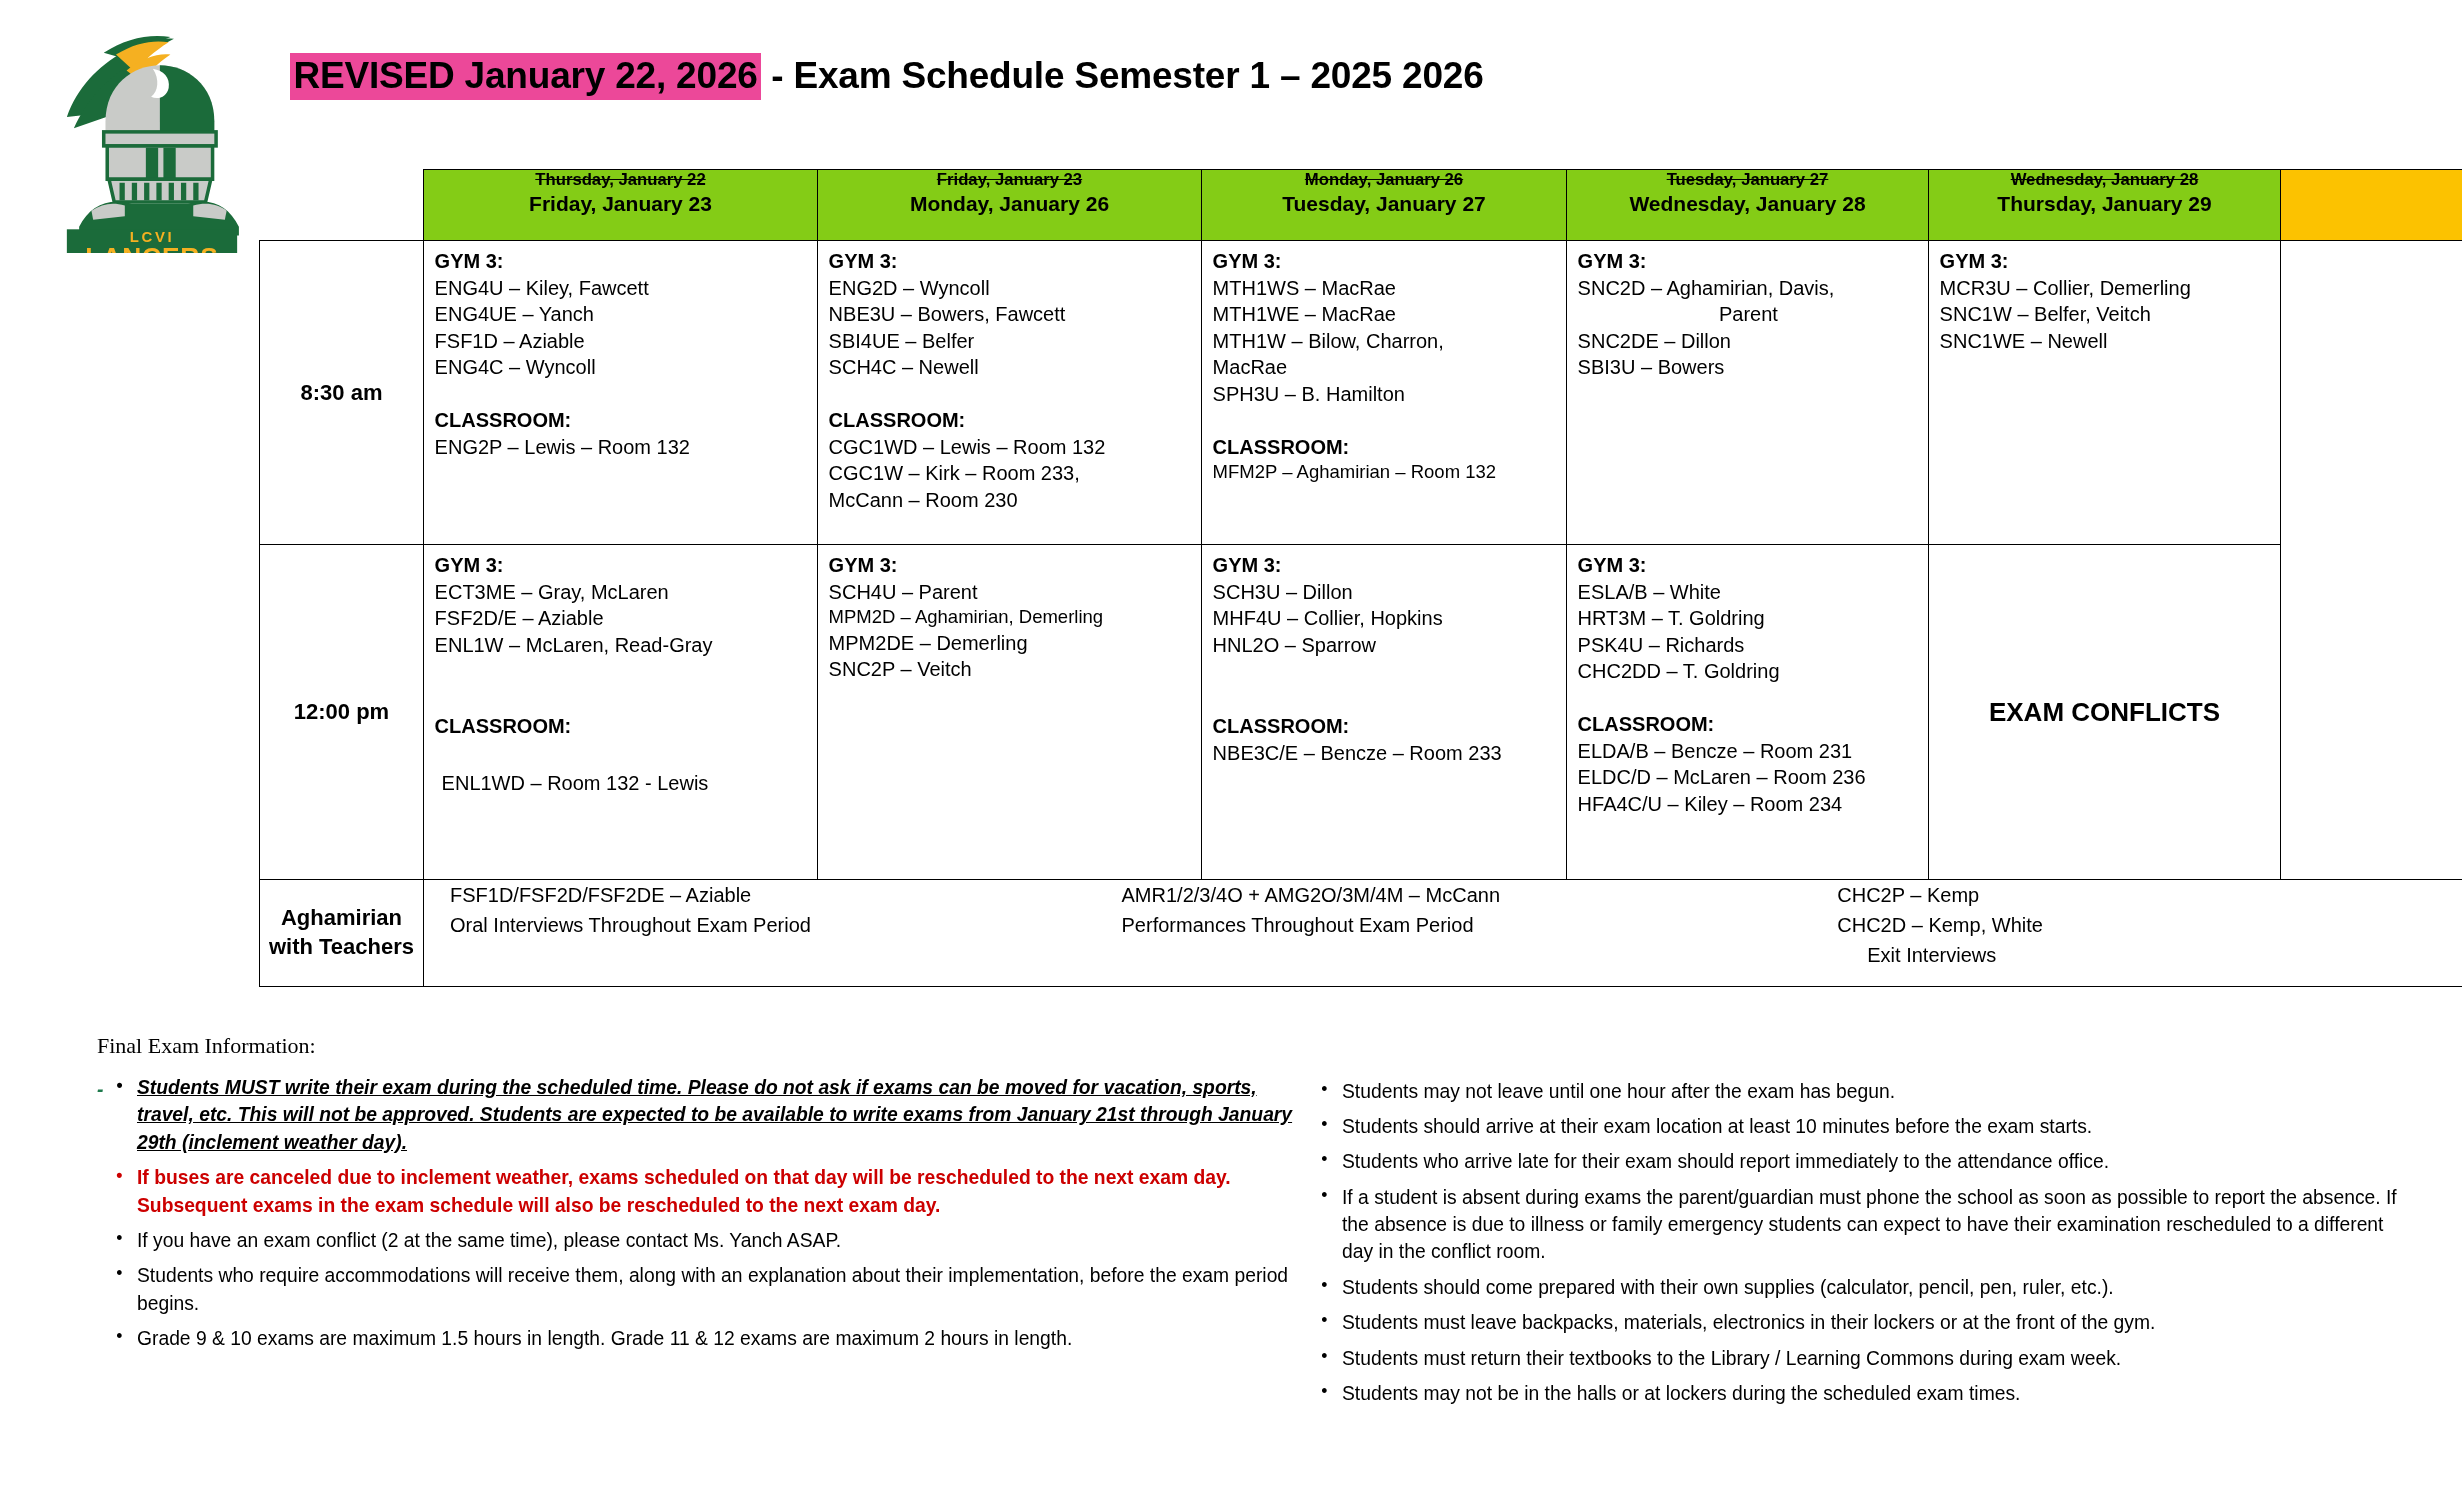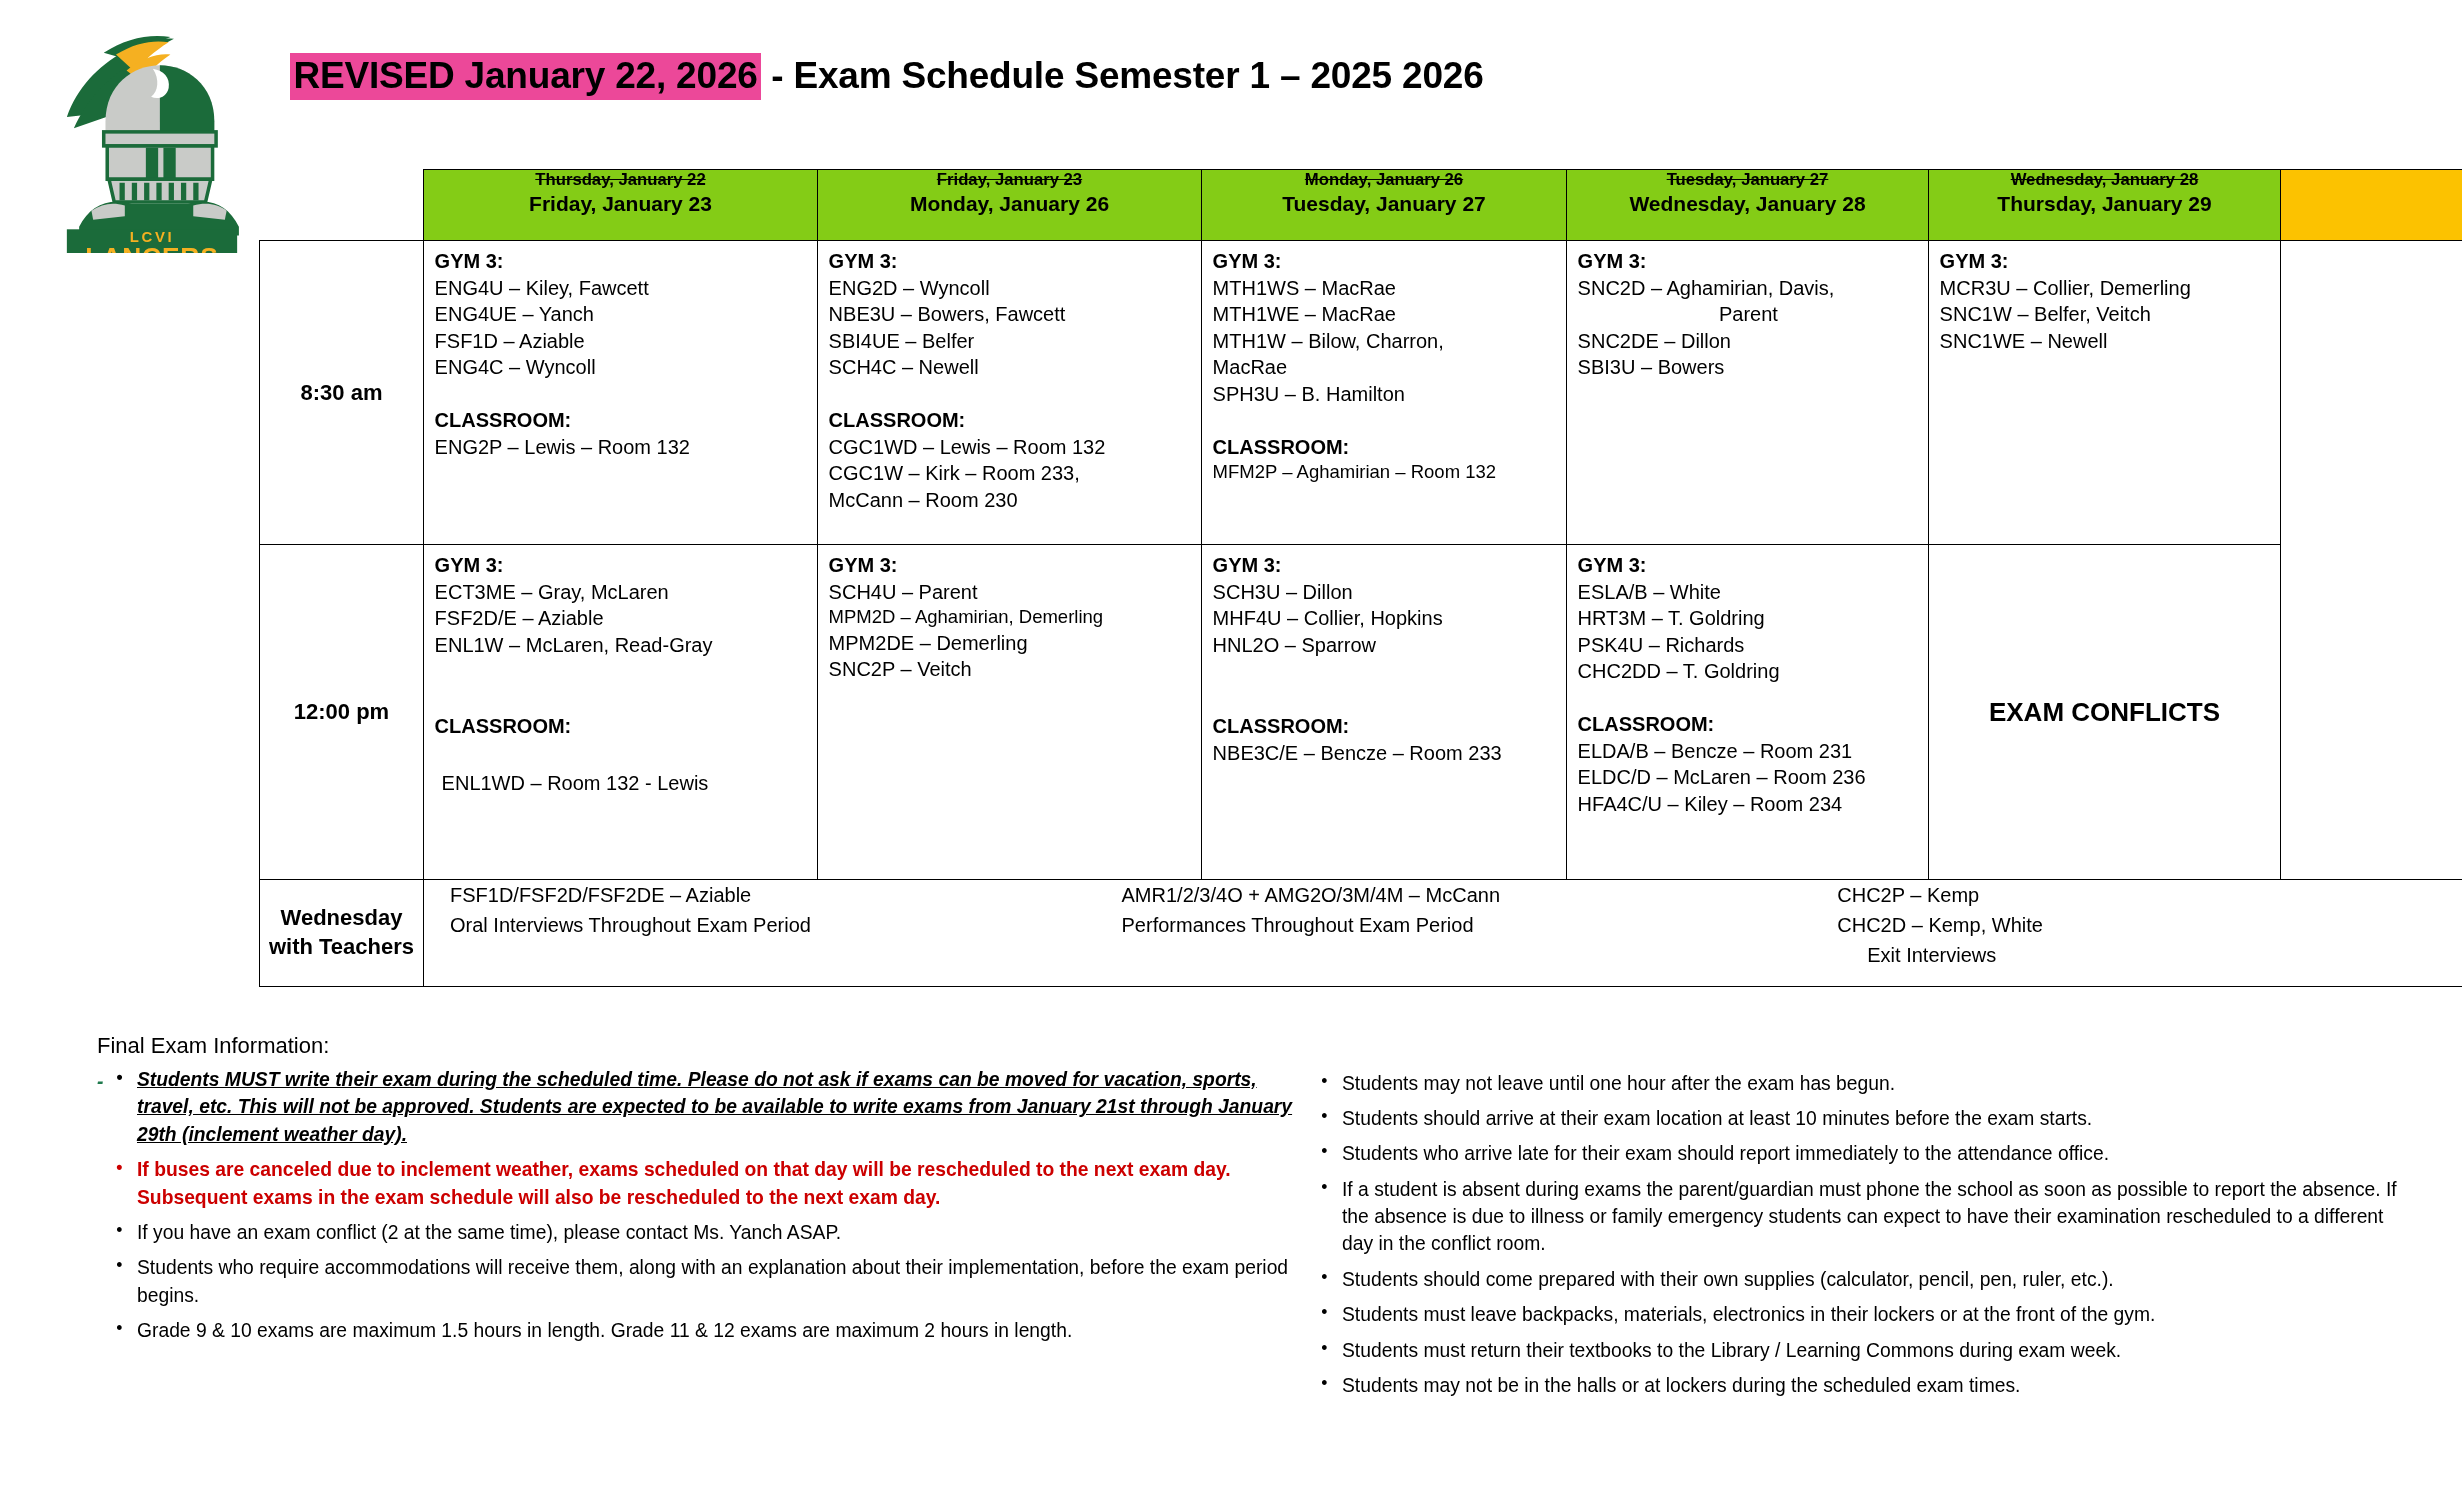--- a/index.html
+++ b/index.html
@@ -76,21 +76,21 @@
   }
   .swt-body{padding:8.8px 0 7px 0;}
   .swt-grid{display:flex;width:100%;}
   .swt-col{flex:1 1 0;font-size:20px;line-height:1.5;}
   .swt-col.c1{padding-left:26px;}
   .swt-col.c2{padding-left:8.8px;}
   .swt-col.c3{padding-left:53px;}
 
   
   .info{position:absolute;left:97px;top:1033px;width:2322px;}
-  .info-title{font-size:22px;margin-bottom:7px;}
+  .info-title{font-size:22px;margin-bottom:15px;font-family:Liberation Serif, serif;}
   .cols{display:flex;}
   .col-l{width:1205px;}
   .col-r{width:1117px;padding-top:3.5px;}
   ul.bl{list-style:none;margin:0;padding:0;}
   ul.bl li{
     position:relative;padding-left:40px;margin-bottom:8px;
     font-size:19.3px;line-height:1.42;
   }
   ul.bl li::before{
     content:"\2022";position:absolute;left:19.3px;top:-0.9px;font-size:17.6px;
@@ -302,21 +302,21 @@
         <div class="ln">ELDC/D – McLaren – Room 236</div>
         <div class="ln">HFA4C/U – Kiley – Room 234</div>
       </div>
           </td>
 
       <td class="conflict">EXAM CONFLICTS</td>
     </tr>
 
     <tr>
       <td class="swt-label" style="height:106px">
-        <div>Wednesday</div>
+        <div>Aghamirian</div>
         <div>with Teachers</div>
       </td>
       <td colspan="6" class="swt-body">
         <div class="swt-grid">
           <div class="swt-col c1">
             <div>FSF1D/FSF2D/FSF2DE – Aziable</div>
             <div>Oral Interviews Throughout Exam Period</div>
           </div>
           <div class="swt-col c2">
             <div>AMR1/2/3/4O + AMG2O/3M/4M – McCann</div>

